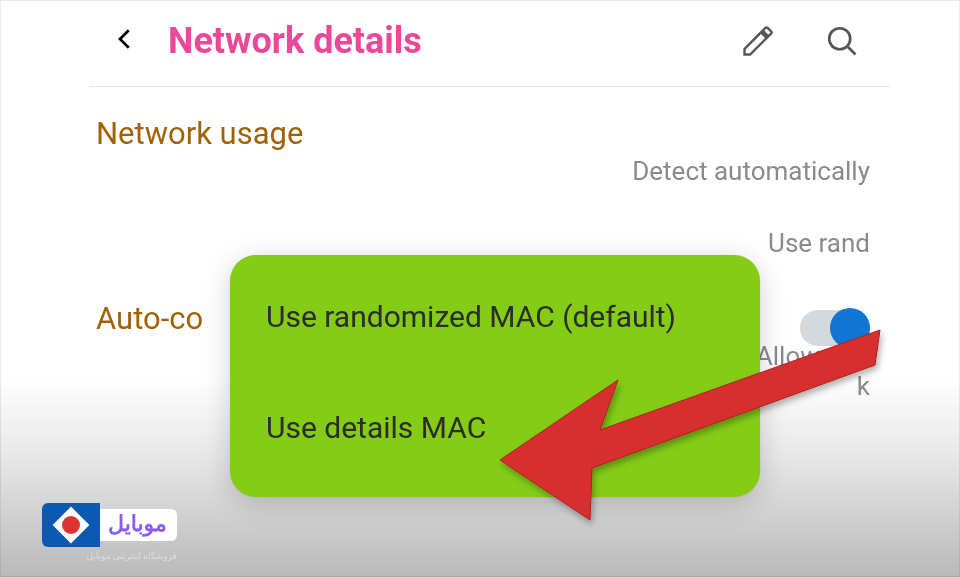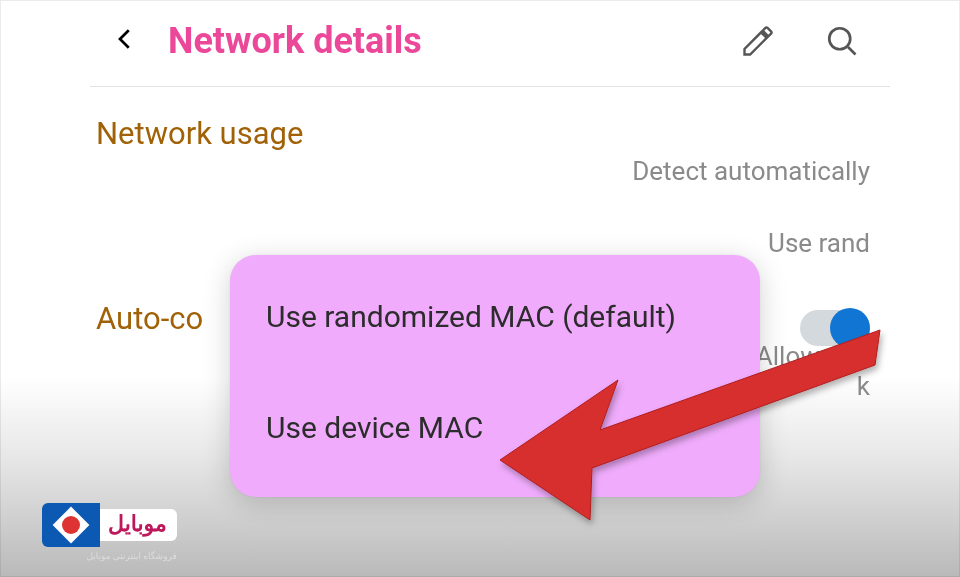--- a/index.html
+++ b/index.html
@@ -88,21 +88,21 @@
       height: 40px;
       border-radius: 50%;
       background: #1175d3;
     }
 
     .popup {
       position: absolute;
       left: 230px;
       top: 255px;
       width: 530px;
-      background: #f0abfc;
+      background: #84cc16;
       border-radius: 26px;
       box-shadow: 0 6px 28px rgba(0,0,0,0.18), 0 0 2px rgba(0,0,0,0.08);
       padding: 30px 36px 38px 36px;
       z-index: 100;
     }
     .popup-option {
       font-size: 30px;
       color: #2c2c2c;
       padding: 14px 0;
       cursor: pointer;
@@ -159,21 +159,21 @@
       position: absolute;
       width: 18px;
       height: 18px;
       background: #d33;
       border-radius: 50%;
     }
     .wm-text {
       background: #fff;
       padding: 4px 10px 6px 8px;
       border-radius: 0 6px 6px 0;
-      color: #be185d;
+      color: #8b5cf6;
       font-size: 22px;
       font-weight: 700;
       direction: rtl;
       line-height: 1;
     }
     .wm-sub {
       position: absolute;
       bottom: -14px;
       right: 0;
       font-size: 9px;
@@ -232,21 +232,21 @@
     <div class="setting-sub">Allow pho</div>
     <div class="setting-sub">k</div>
     <div class="switch"></div>
   </div>
 </div>
 
 <div class="fade-overlay"></div>
 
 <div class="popup">
   <div class="popup-option">Use randomized MAC (default)</div>
-  <div class="popup-option">Use device MAC</div>
+  <div class="popup-option">Use details MAC</div>
 </div>
 
 <svg class="arrow-overlay" width="420" height="220" viewBox="0 0 420 220">
   <defs>
     <filter id="ds" x="-20%" y="-20%" width="140%" height="140%">
       <feDropShadow dx="2" dy="4" stdDeviation="3" flood-color="rgba(0,0,0,0.3)"></feDropShadow>
     </filter>
   </defs>
   <g filter="url(#ds)">
     <path d="M 400 20 L 120 120 L 138 70 L 20 150 L 110 210 L 112 158 L 395 55 Z" fill="#d72f2f" stroke="#b01f1f" stroke-width="1"></path>

